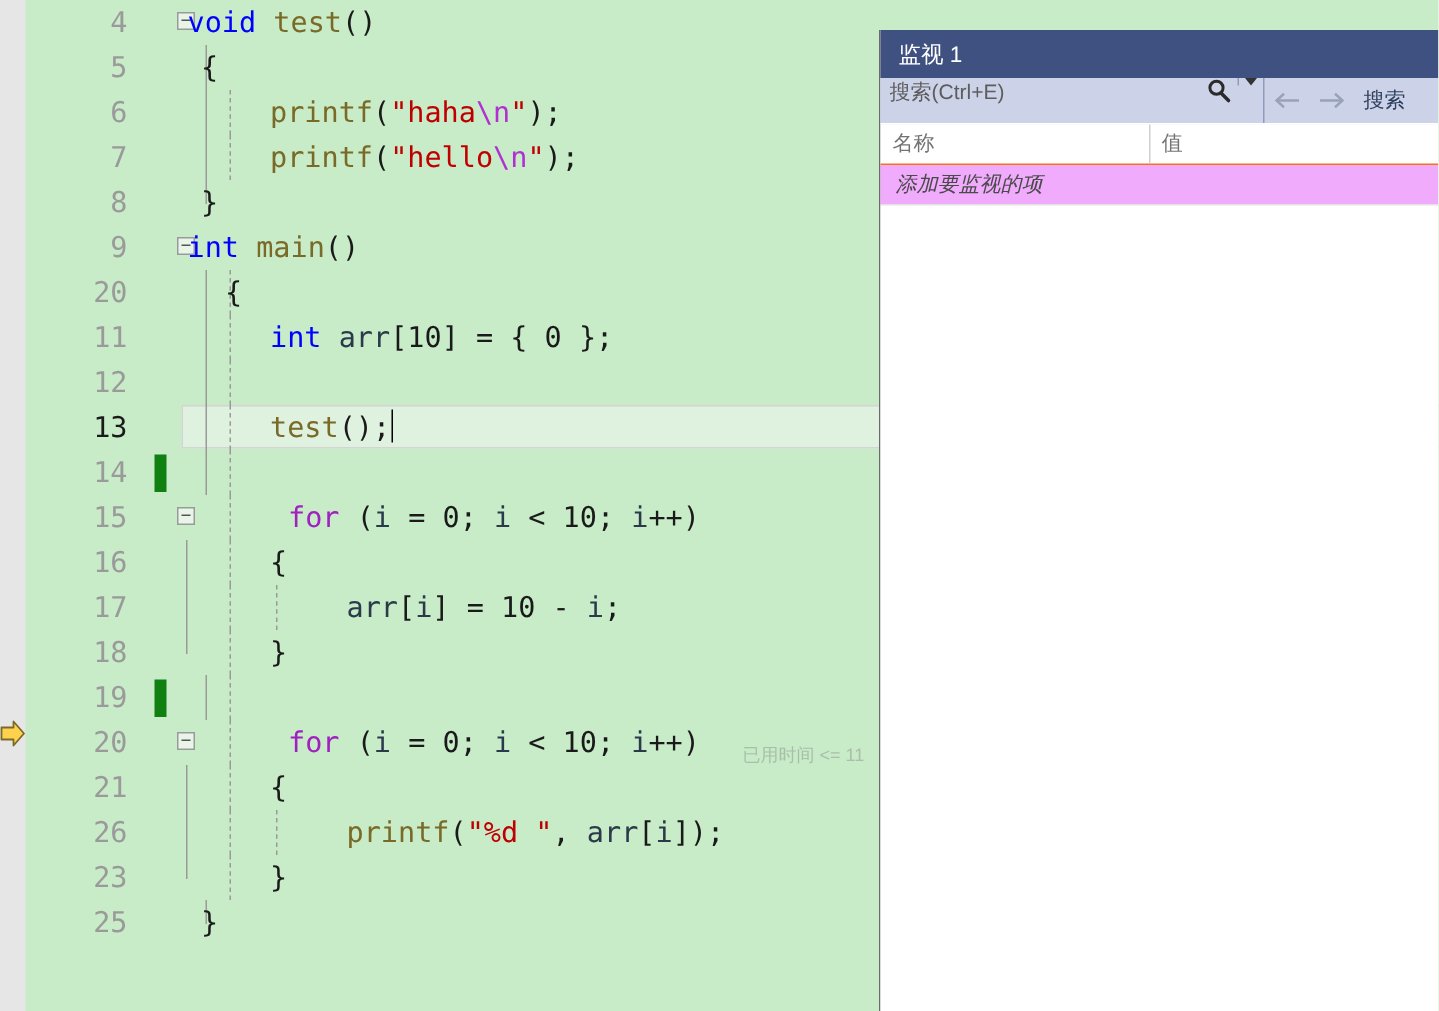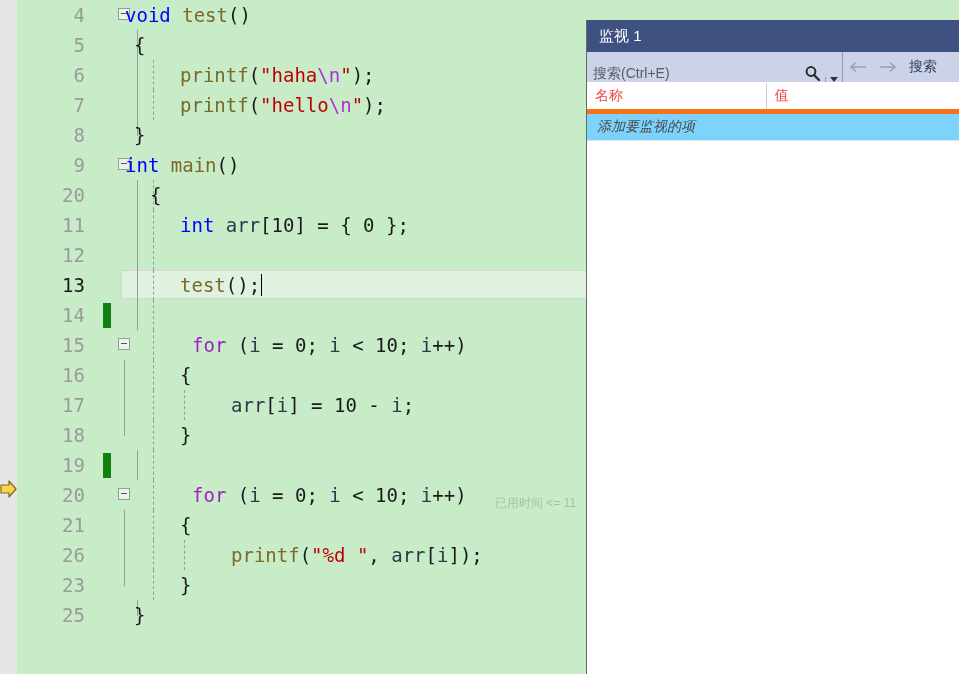--- a/index.html
+++ b/index.html
@@ -144,21 +144,21 @@
     height: 30px;
     background: #ccd3e8;
     display: flex;
     align-items: stretch;
     border-bottom: 1px solid #ffffff;
   }
   .search-box {
     width: 255px;
     background: #ccd3e8;
     display: flex;
-    align-items: flex-end;
+    align-items: flex-start;
     border-right: 1px solid #8f9bbc;
     position: relative;
   }
   .search-input {
     flex: 1;
     border: none;
     background: transparent;
     outline: none;
     font-family: "Liberation Sans", sans-serif;
     font-size: 14px;
@@ -199,36 +199,36 @@
     font-size: 14px;
     color: #30405f;
     padding-left: 6px;
     white-space: nowrap;
     overflow: hidden;
   }
   .watch-header {
     height: 26px;
     display: flex;
     background: #ffffff;
-    border-bottom: 5px solid #f97316;
+    border-bottom: 1px solid #f97316;
     font-size: 14px;
-    color: #ef4444;
+    color: #737373;
   }
   .hcell {
     display: flex;
     align-items: center;
     padding-left: 8px;
     border-right: 1px solid #cfcfcf;
     box-sizing: border-box;
   }
   .hcell.name { width: 180px; }
   .hcell.value { width: 193px; border-right: none; }
   .watch-row {
     height: 26px;
-    background: #7dd3fc;
+    background: #f0abfc;
     display: flex;
     align-items: center;
     padding-left: 10px;
     font-style: italic;
     font-size: 14px;
     color: #4a4a4a;
     border-bottom: 1px solid #e2e2e2;
   }
   .watch-body {
     background: #ffffff;

